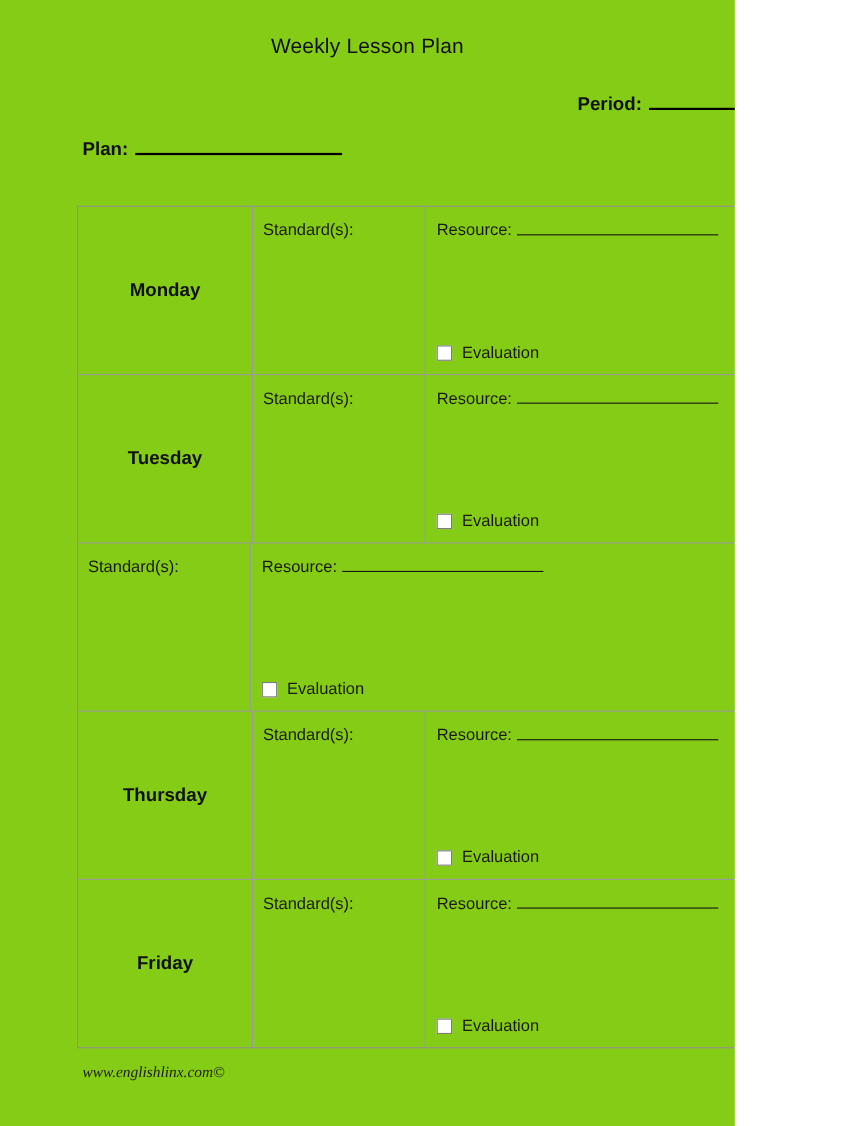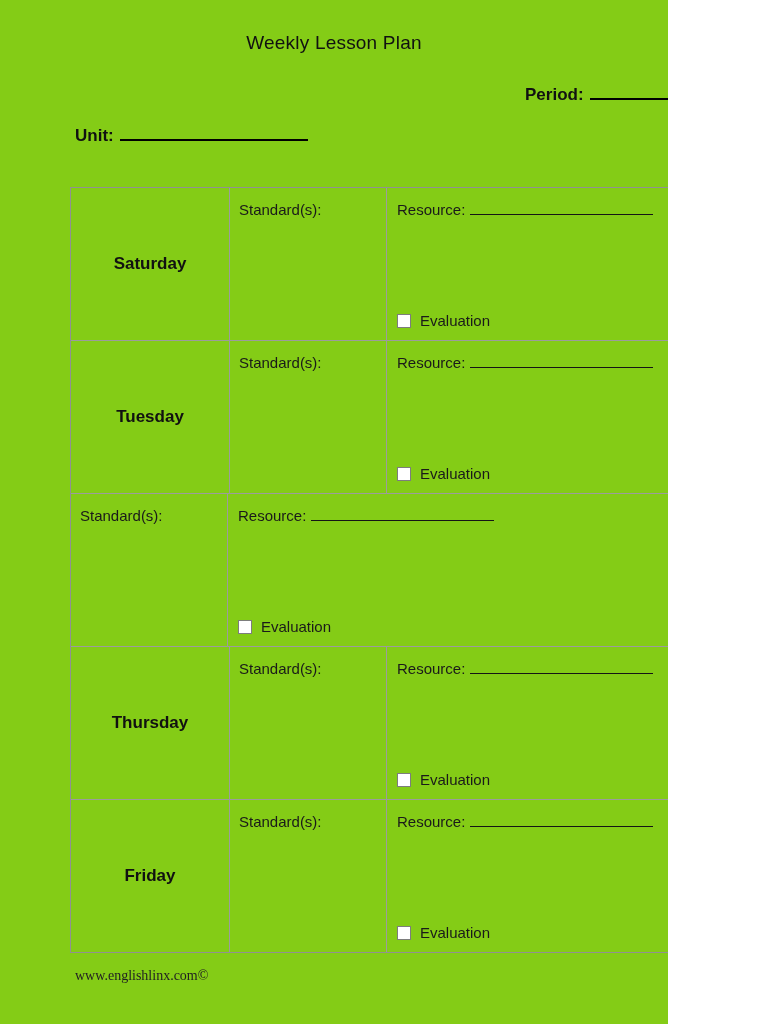--- a/index.html
+++ b/index.html
@@ -119,42 +119,43 @@
   .eval-label { font-size: 15px; color: #1a1a1a; }
 
   
   .footer-text {
     position: absolute;
     top: 968px;
     left: 75px;
     font-family: "Liberation Serif", serif;
     font-size: 14px;
     color: #222;
+    font-style: italic;
   }
 </style>
 </head>
 <body>
 
 <div class="page">
 
   <div class="doc-title">Weekly Lesson Plan</div>
 
 
   <div class="field field-period">
     <span class="field-label">Period:</span><span class="blank blank-period"></span>
   </div>
 
   <div class="field field-unit">
-    <span class="field-label">Unit:</span><span class="blank blank-unit"></span>
+    <span class="field-label">Plan:</span><span class="blank blank-unit"></span>
   </div>
 
   <div class="lesson-table">
 
     <div class="lesson-row">
-      <div class="day-cell">Saturday</div>
+      <div class="day-cell">Monday</div>
       <div class="standard-cell">Standard(s):</div>
       <div class="resource-cell">
         <div class="resource-top">
           <span>Resource:</span><span class="resource-line"></span>
         </div>
         <div class="eval-row">
           <span class="checkbox"></span>
           <span class="eval-label">Evaluation</span>
         </div>
       </div>

